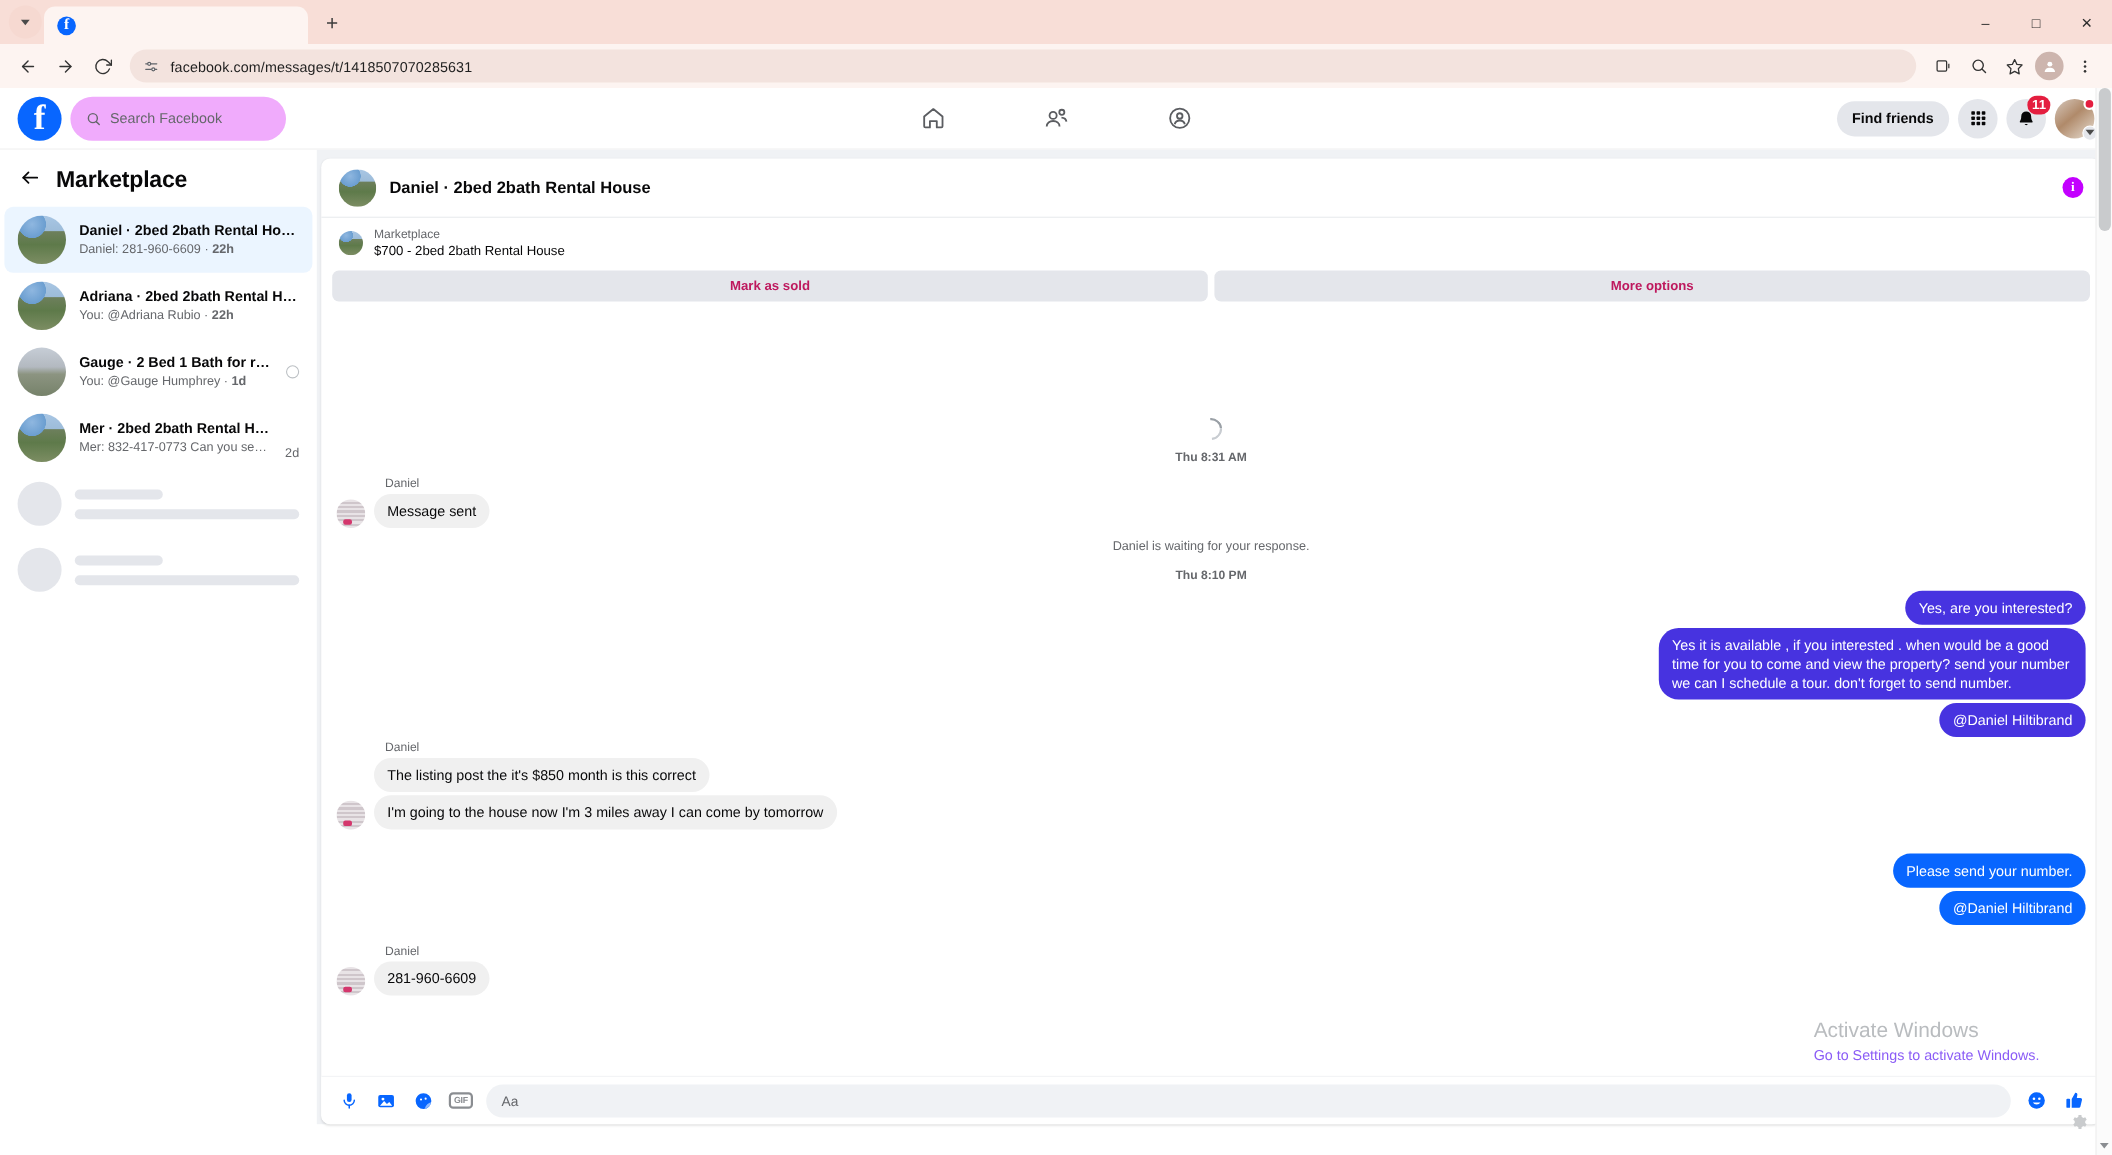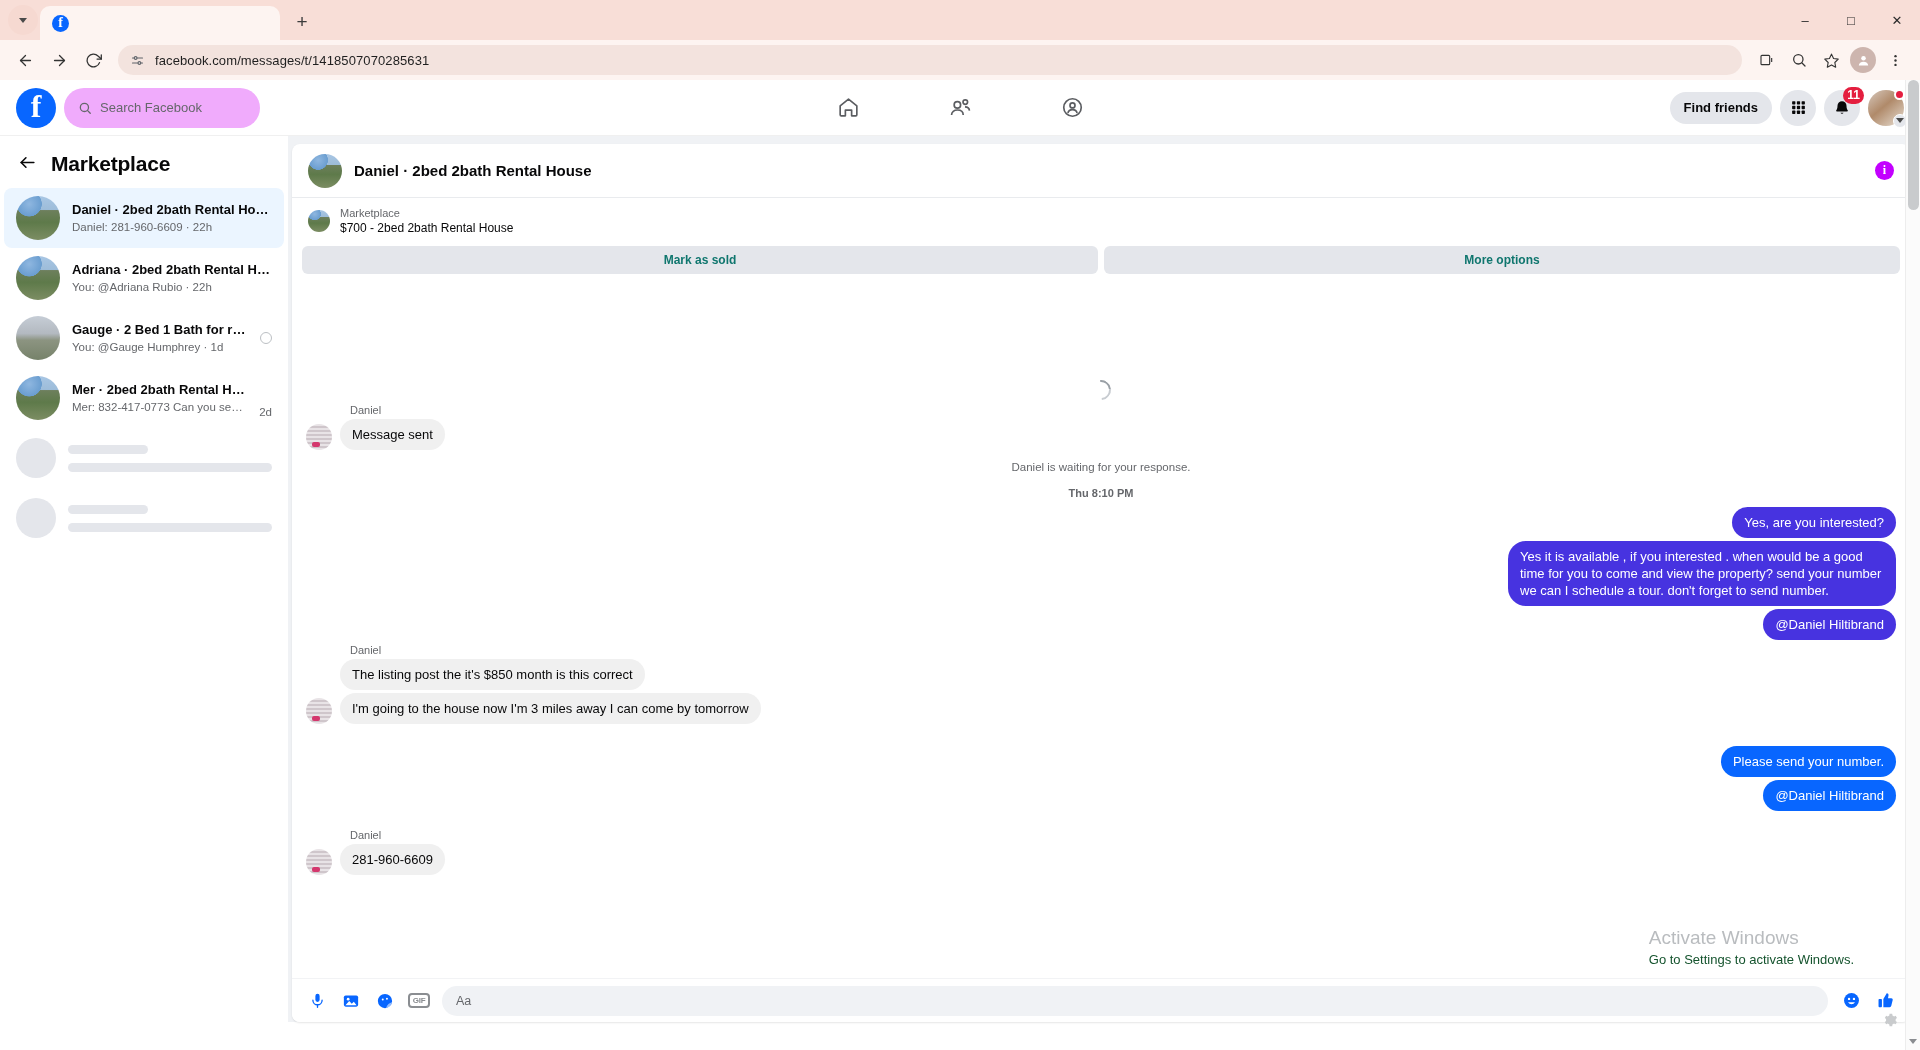--- a/index.html
+++ b/index.html
@@ -263,21 +263,21 @@
   .convo-name {
     font-size: 13px; font-weight: 700; color: #080809;
     white-space: nowrap; overflow: hidden; text-overflow: ellipsis;
     line-height: 17px;
   }
   .convo-snippet {
     font-size: 11.5px; color: #65676b;
     white-space: nowrap; overflow: hidden; text-overflow: ellipsis;
     line-height: 16px; margin-top: 1px;
   }
-  .convo-time-inline { color: #65676b; }
+  .convo-time-inline { color: #65676b; font-weight: bold; }
   .unread-ring {
     width: 12px; height: 12px;
     border: 1.5px solid #bcc0c4;
     border-radius: 50%;
     flex: 0 0 12px;
   }
   .convo-time-right {
     font-size: 11.5px; color: #65676b;
     flex: 0 0 auto;
     align-self: flex-end;
@@ -349,21 +349,21 @@
     display: flex;
     gap: 6px;
     padding: 4px 10px 10px 10px;
   }
   .action-btn {
     flex: 1;
     height: 28px;
     background: #e4e6eb;
     border-radius: 6px;
     display: flex; align-items: center; justify-content: center;
-    font-size: 12px; font-weight: 600; color: #0f766e;
+    font-size: 12px; font-weight: 600; color: #be185d;
   }
 
   .thread {
     flex: 1;
     overflow: hidden;
     padding: 0 14px 6px 14px;
     position: relative;
     min-height: 0;
   }
   .spinner-wrap {
@@ -476,21 +476,21 @@
   
   .watermark {
     position: absolute;
     right: 56px;
     bottom: 52px;
     text-align: left;
     pointer-events: none;
     z-index: 5;
   }
   .wm-title { font-size: 19px; color: #b9bcbf; line-height: 24px; }
-  .wm-sub { font-size: 13px; color: #14532d; line-height: 20px; }
+  .wm-sub { font-size: 13px; color: #8b5cf6; line-height: 20px; }
 
   
   .page-scrollbar {
     position: absolute;
     right: 0; top: 80px;
     width: 15px; height: 970px;
     background: #fbfbfb;
     border-left: 1px solid #ededed;
   }
   .sb-thumb {
@@ -747,20 +747,21 @@
       <div class="action-row">
         <div class="action-btn">Mark as sold</div>
         <div class="action-btn">More options</div>
       </div>
 
       <div class="thread">
         <div class="spinner-wrap">
           <div class="spinner"></div>
         </div>
 
+        <div class="time-sep">Thu 8:31 AM</div>
 
         <div class="sender-label">Daniel</div>
         <div class="msg-row">
           <div class="msg-avatar"></div>
           <div class="bubble in">Message sent</div>
         </div>
 
         <div class="sys-note">Daniel is waiting for your response.</div>
         <div class="time-sep">Thu 8:10 PM</div>
 

